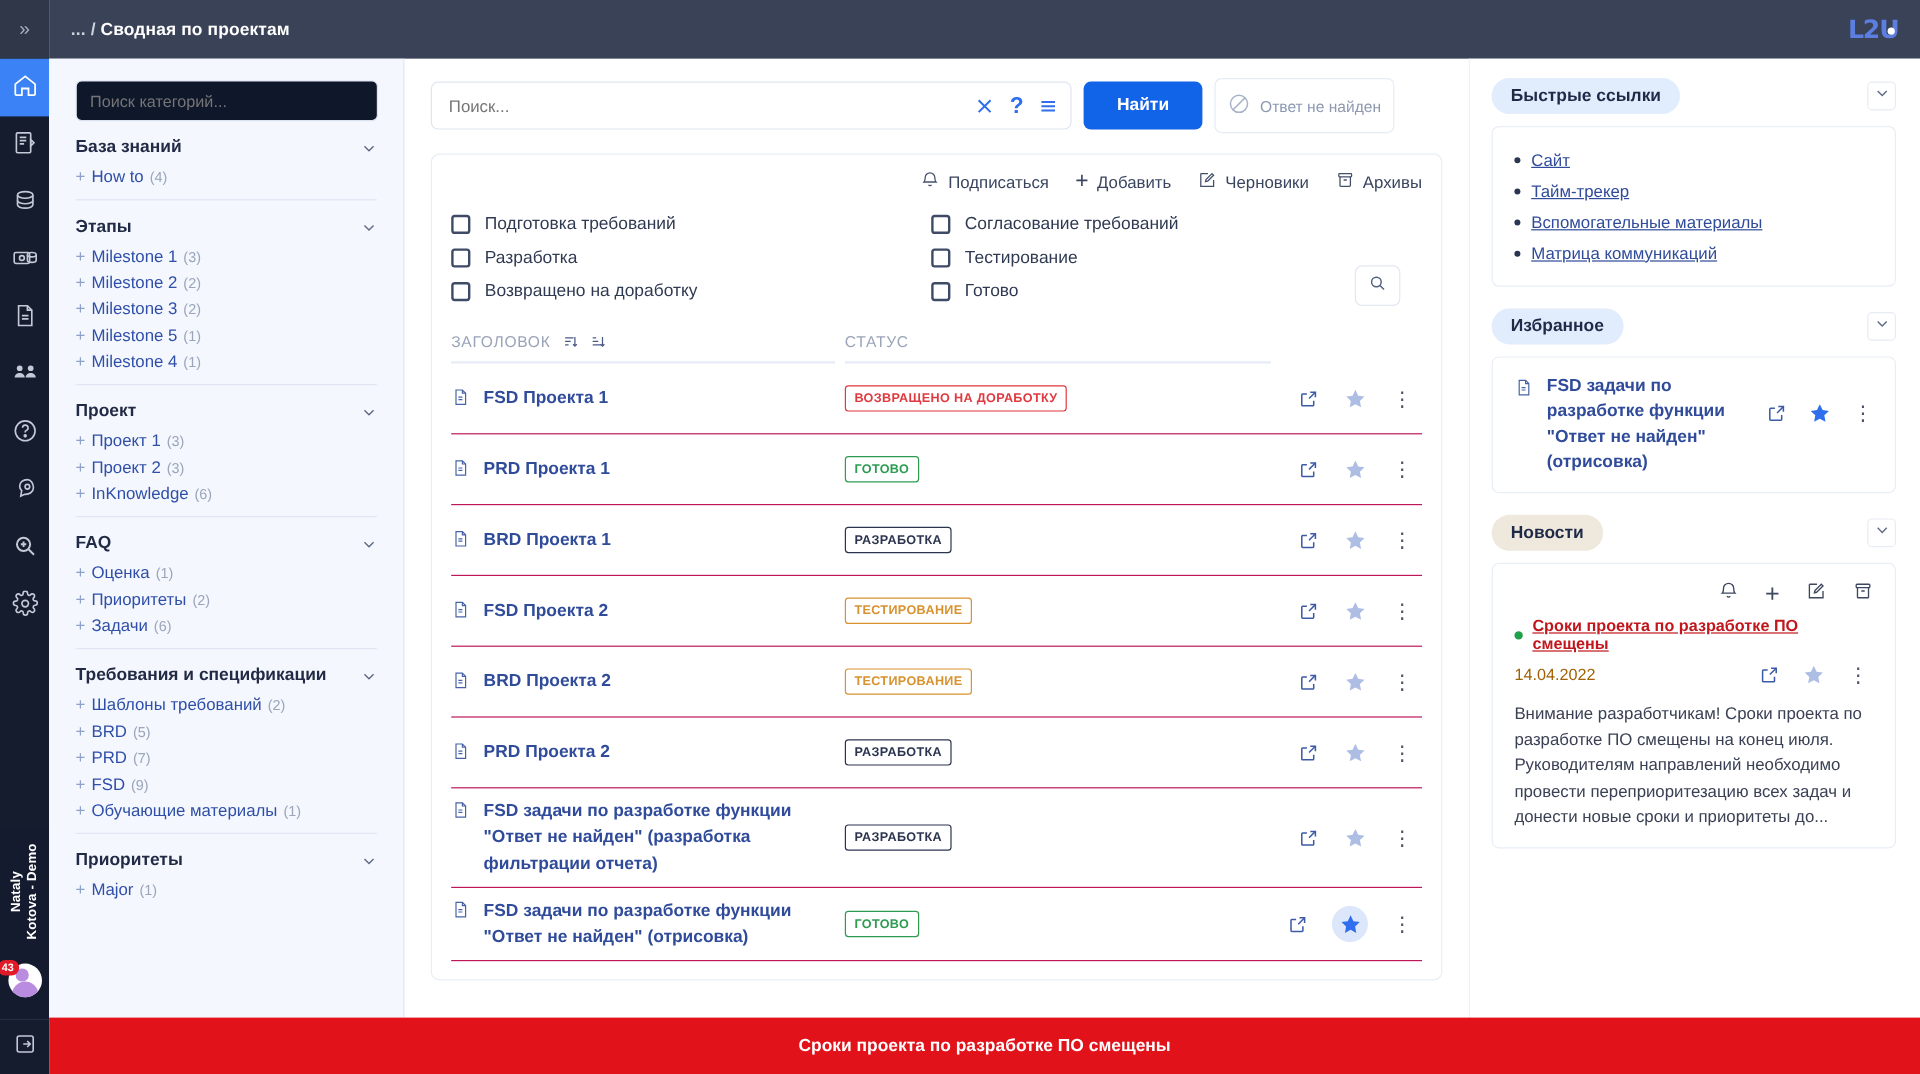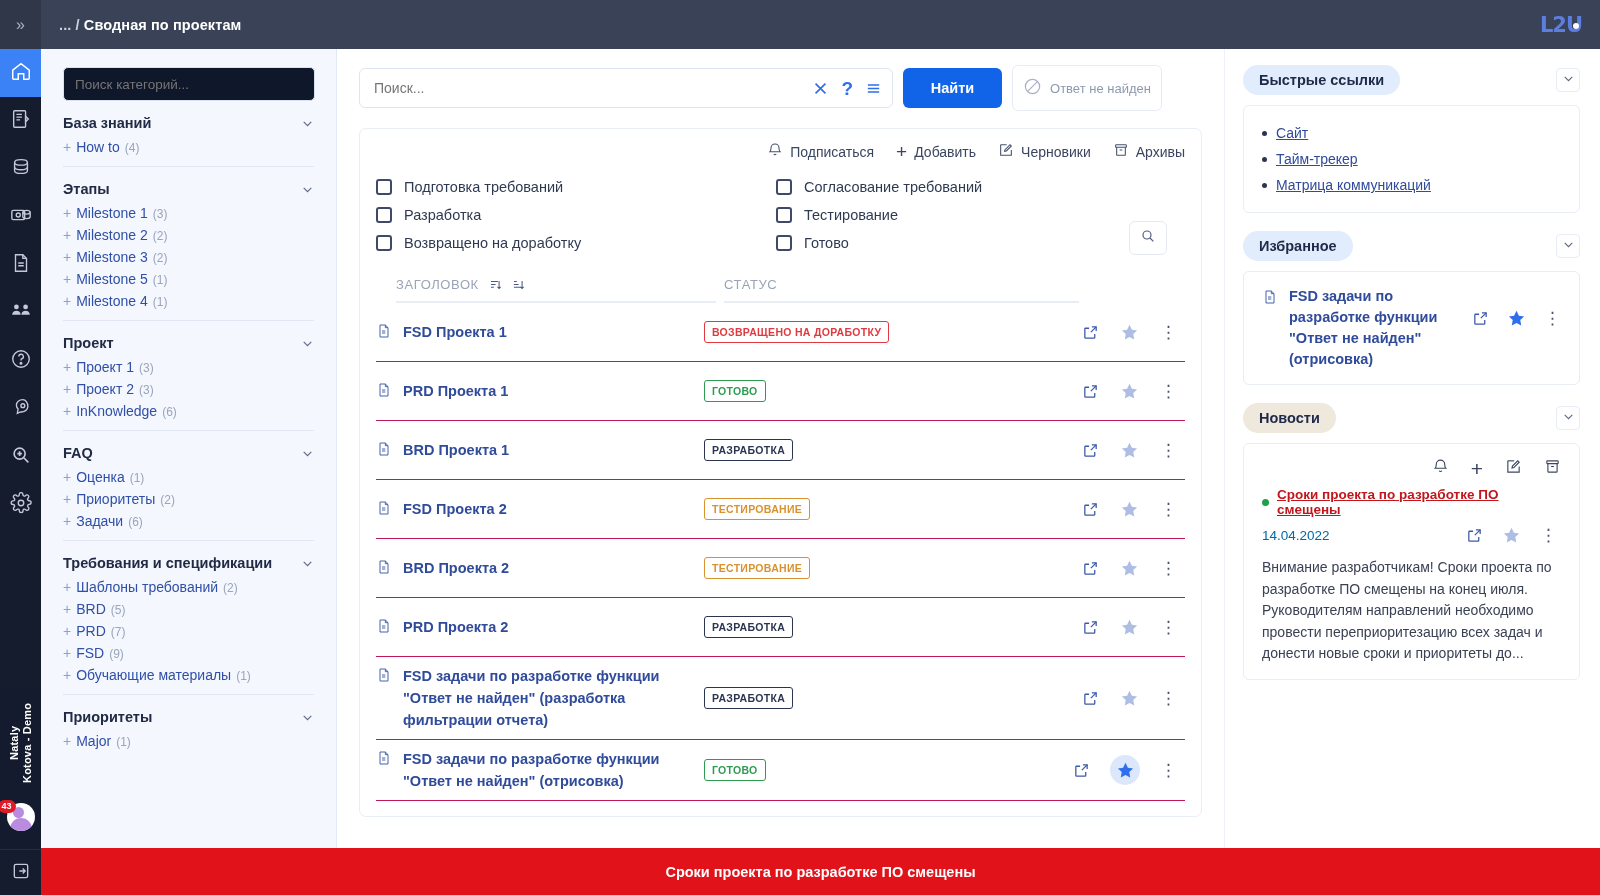--- a/index.html
+++ b/index.html
@@ -172,21 +172,21 @@
     cursor: pointer;
   }
   .fsearch-btn svg { width: 16px; height: 16px; color: #5a6party; color:#515e7e; }
 
   .thead { display: flex; margin-top: 20px; }
   .th {
     font-size: 13px; color: #9aa4b9; letter-spacing: .6px;
     padding-bottom: 9px; border-bottom: 2px solid #e7ecf5;
     display: flex; align-items: center; gap: 9px;
   }
-  .th.title { width: 320px; margin-left: 20px; }
+  .th.title { width: 320px; }
   .th.status { width: 355px; margin-left: 8px; }
   .th.rest { flex: 1 1 auto; border-bottom: 2px solid transparent; }
   .sort-ic { width: 14px; height: 14px; color: #4a5a87; cursor: pointer; }
 
   .row {
     display: flex; align-items: center; min-height: 59px;
     border-bottom: 1px solid #be185d;
   }
   .row-title { width: 320px; display: flex; align-items: flex-start; gap: 11px; padding: 8px 0; }
   .doc-ic { width: 16px; height: 17px; color: #4763a8; flex: 0 0 16px; margin-top: 2px; }
@@ -252,21 +252,21 @@
   .fav-icons { display: flex; align-items: center; gap: 17px; margin-left: auto; padding-top: 22px; }
   .news-toolbar { display: flex; justify-content: flex-end; align-items: center; gap: 22px; margin-bottom: 8px; }
   .news-toolbar svg { width: 17px; height: 17px; color: #3d475f; cursor: pointer; }
   .news-toolbar .plus { font-size: 21px; line-height: 15px; color: #3d475f; cursor: pointer; }
   .news-title-row { display: flex; align-items: center; gap: 8px; }
   .news-dot { width: 7px; height: 7px; border-radius: 50%; background: #1fa04a; flex: 0 0 7px; }
   .news-title {
     color: #c0161c; text-decoration: underline; font-size: 13.5px; font-weight: bold; cursor: pointer;
   }
   .news-meta { display: flex; align-items: center; margin-top: 8px; }
-  .news-date { font-size: 13.5px; color: #0369a1; }
+  .news-date { font-size: 13.5px; color: #a16207; }
   .news-meta-icons { display: flex; align-items: center; gap: 18px; margin-left: auto; padding-right: 4px; }
   .news-body { margin-top: 11px; font-size: 14px; color: #3a4154; line-height: 21.5px; }
 
   
   .banner {
     position: absolute; left: 41px; bottom: 0; width: 1559px; height: 47px;
     background: #e2121a; color: #fff; display: flex; align-items: center; justify-content: center;
     font-size: 14.5px; font-weight: bold;
   }
 </style>
@@ -886,20 +886,24 @@
         </div>
         <div class="rcard">
           <ul class="qlink-list" id="qlinks">
               <li>
                 <span class="bullet"></span>
                 <a class="qlink">Сайт</a>
               </li>
               <li>
                 <span class="bullet"></span>
                 <a class="qlink">Тайм-трекер</a>
+              </li>
+              <li>
+                <span class="bullet"></span>
+                <a class="qlink">Вспомогательные материалы</a>
               </li>
               <li>
                 <span class="bullet"></span>
                 <a class="qlink">Матрица коммуникаций</a>
               </li>
             </ul>
         </div>
       </div>
 
       <div class="rsec">

